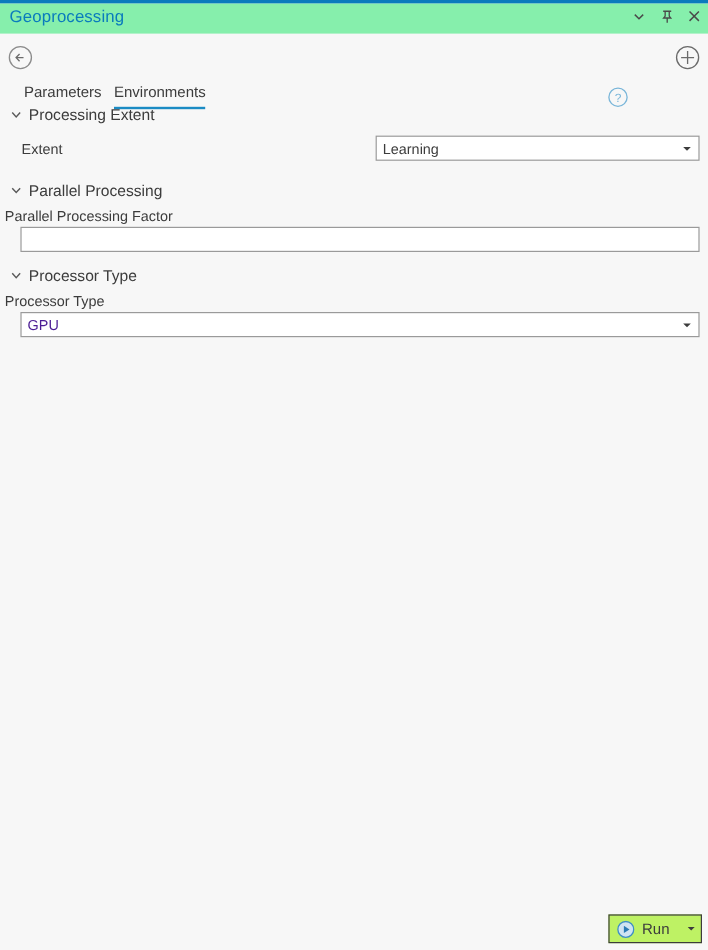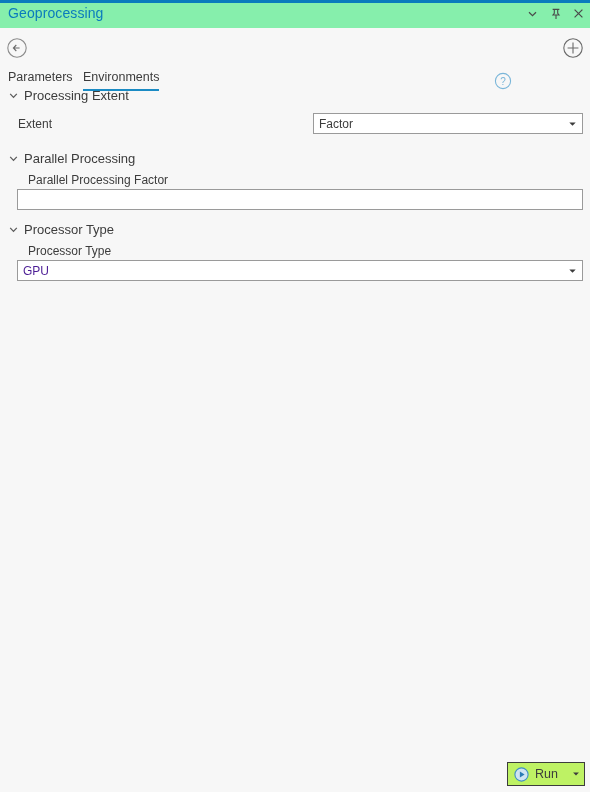--- a/index.html
+++ b/index.html
@@ -88,21 +88,21 @@
     right: 6px;
     top: 7px;
     width: 22px;
     height: 22px;
   }
 
   
   .tabs {
     position: absolute;
     top: 70px;
-    left: 0;
+    left: 12px;
     width: 518px;
     height: 26px;
   }
   .tab {
     position: absolute;
     top: 0;
     font-size: 12.5px;
     color: #3c3c3c;
     padding-bottom: 5px;
     cursor: default;
@@ -183,21 +183,21 @@
   .fld-right .val.right-align {
     left: auto;
     right: 5px;
   }
 
   
   .row-stacked {
     position: relative;
   }
   .row-stacked .lbl {
-    padding-left: 28px;
+    padding-left: 4px;
     font-size: 12px;
     color: #3c3c3c;
     height: 17px;
     line-height: 17px;
   }
   .fld-wide {
     position: relative;
     margin-left: 17px;
     width: 566px;
     height: 21px;
@@ -332,21 +332,21 @@
       <svg width="11" height="11" viewBox="0 0 11 11">
           <path d="M2.2 3.8 L5.5 7.4 L8.8 3.8" fill="none" stroke="#5a5a5a" stroke-width="1.2"></path>
         </svg>
     </span>
     <span>Processing Extent</span>
   </div>
   <div class="sp5"></div>
   <div class="row-inline">
     <div class="lbl">Extent</div>
     <div class="fld-right">
-      <span class="val">Factor</span>
+      <span class="val">Learning</span>
       <span class="caret">
         <svg width="9" height="9" viewBox="0 0 9 9">
             <path d="M1.3 3 L4.5 6.2 L7.7 3 Z" fill="#3c3c3c"></path>
           </svg>
       </span>
     </div>
   </div>
   <div class="sp8"></div>
 
   <div class="section-head">

